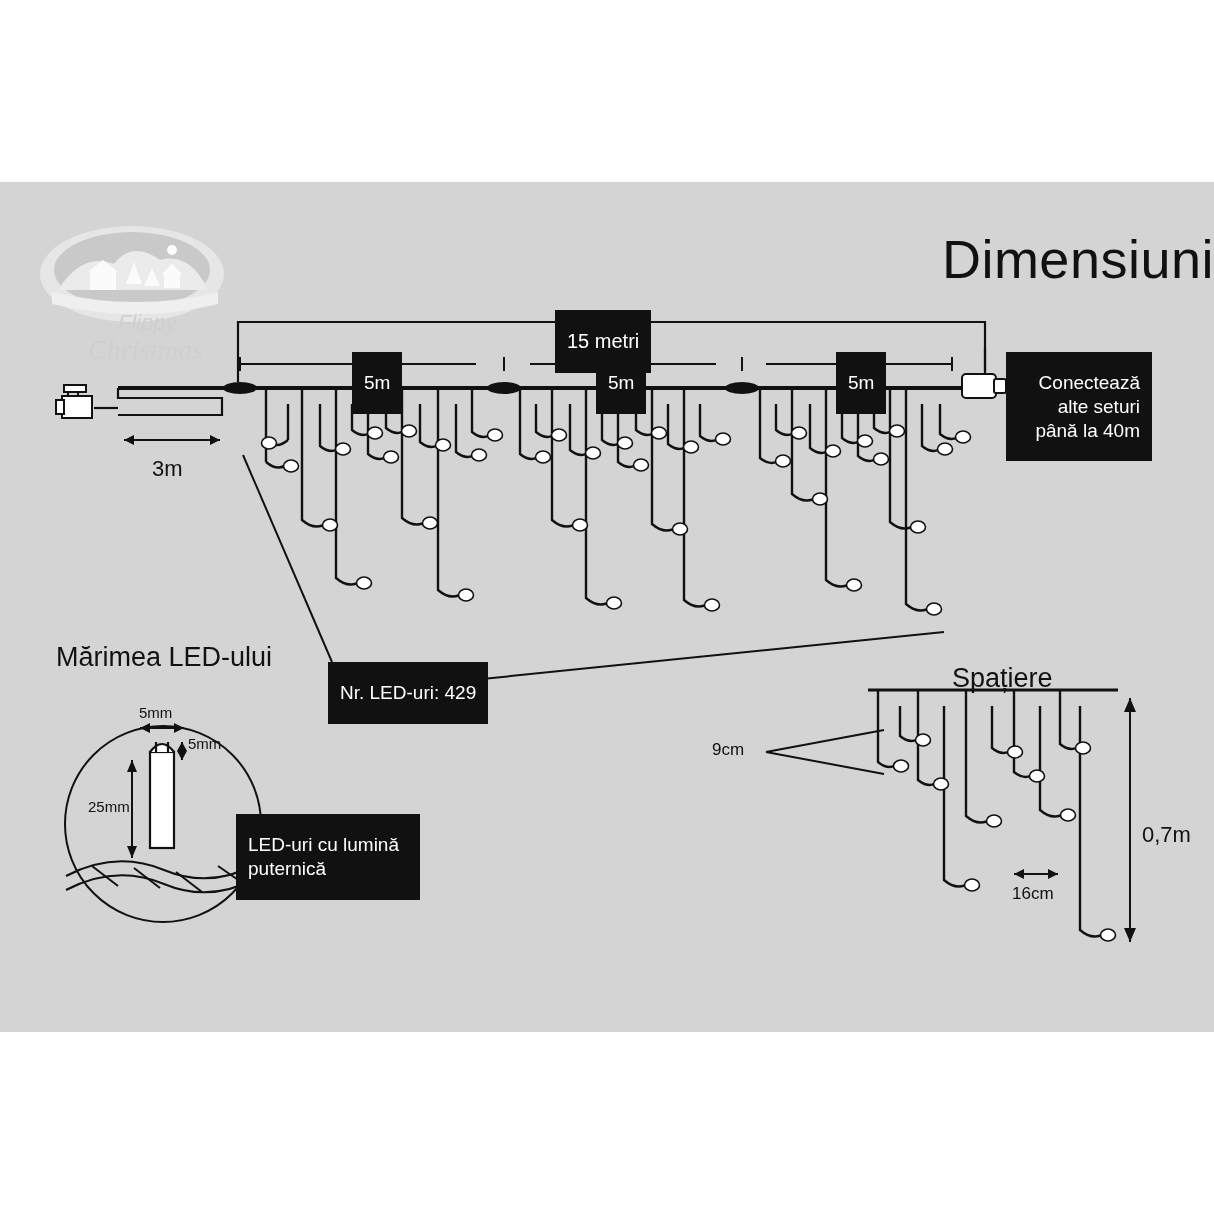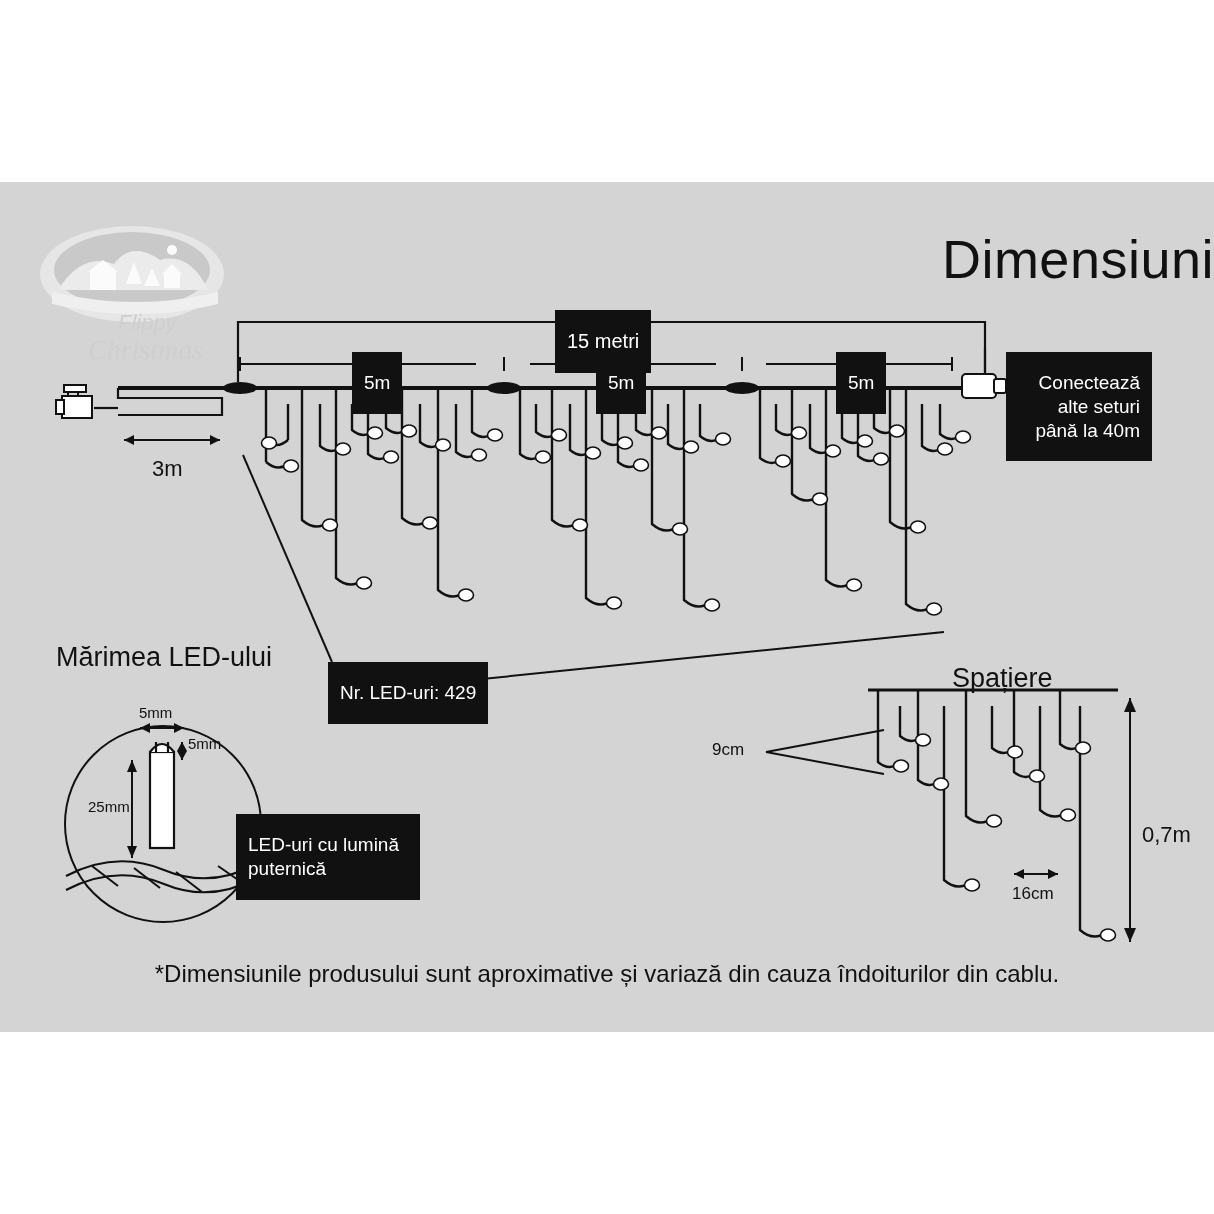--- a/index.html
+++ b/index.html
@@ -325,15 +325,14 @@
   <div class="lbl small" style="left:188px; top:735px;">5mm</div>
   <div class="lbl small" style="left:88px; top:798px;">25mm</div>
   <div class="tag" style="left:236px; top:814px; width:160px;">LED-uri cu lumină
 puternică</div>
 
   <div class="section-title" style="left:952px; top:663px;">Spațiere</div>
   <div class="lbl mid" style="left:712px; top:740px;">9cm</div>
   <div class="lbl mid" style="left:1012px; top:884px;">16cm</div>
   <div class="lbl" style="left:1142px; top:800px;margin-top:22px;">0,7m</div>
 
-  <div class="footnote">*Dimensiunile produsului sunt aproximative și variază din cauza îndoiturilor din cablu.</div>
 
 </div>
 
 </body></html>

